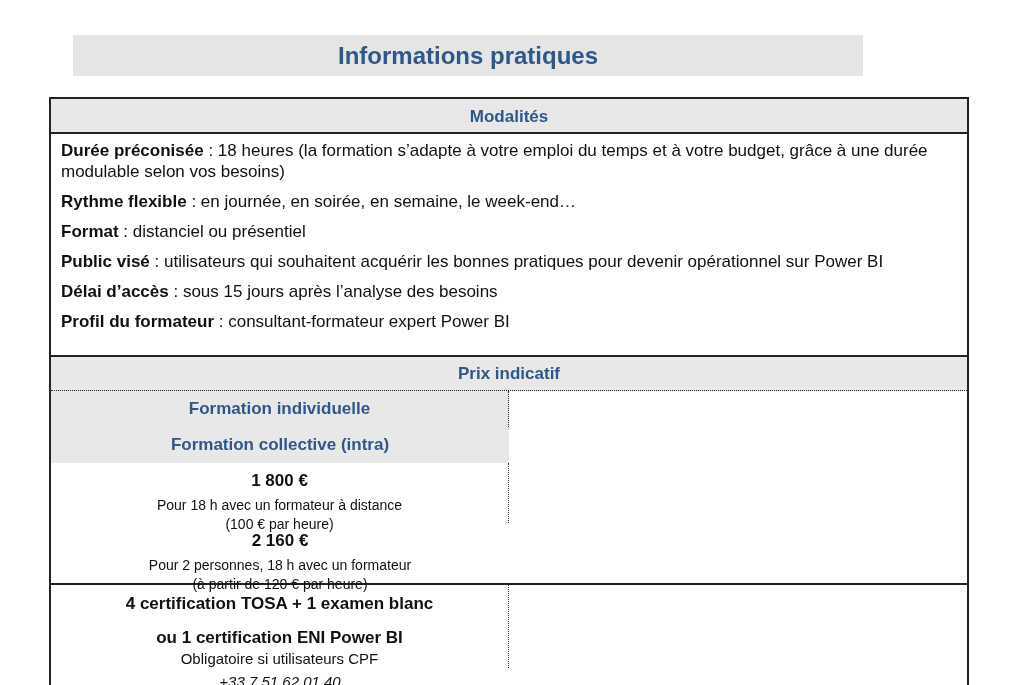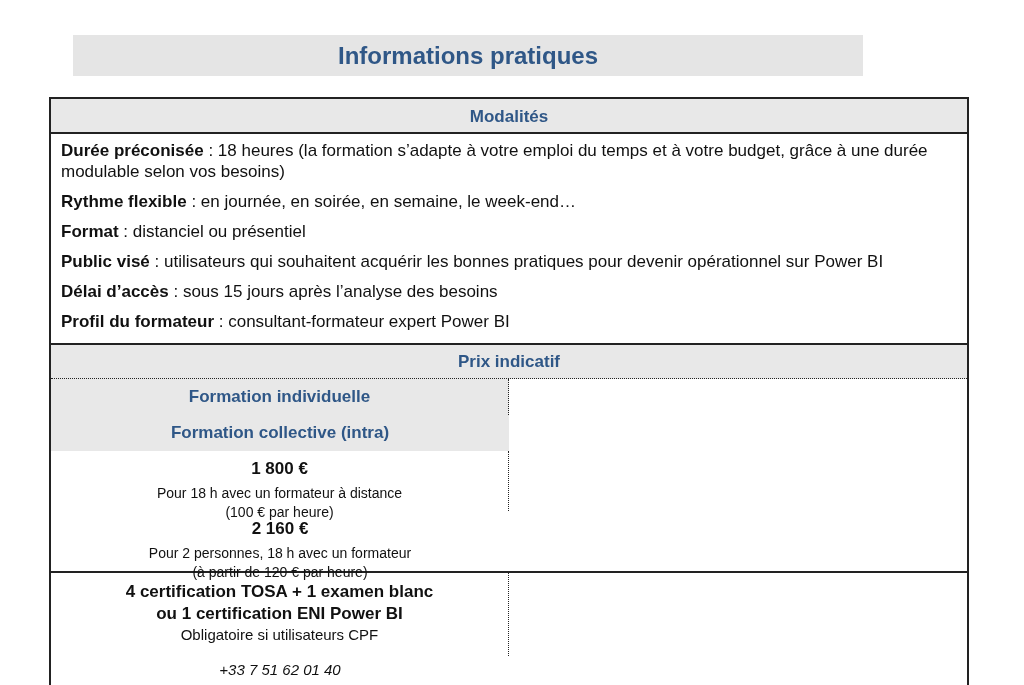--- a/index.html
+++ b/index.html
@@ -5,21 +5,21 @@
   html, body { margin: 0; padding: 0; background: #ffffff; }
   body { width: 1024px; height: 685px; position: relative; overflow: hidden;
          font-family: "Liberation Sans", sans-serif; color: #111; }
   .title-band { position: absolute; left: 73px; top: 35px; width: 790px; height: 41px;
                 background: #e5e5e5; display: flex; align-items: center; justify-content: center; }
   .title-band span { font-size: 24px; font-weight: bold; color: #2f5787; letter-spacing: 0px; }
   .tbl { position: absolute; left: 49px; top: 97px; width: 920px; border: 2px solid #222; box-sizing: border-box; }
   .sec-head { background: #e8e8e8; color: #2f5787; font-weight: bold; font-size: 17px;
               text-align: center; box-sizing: border-box; }
   .modal-head { height: 35px; line-height: 35px; border-bottom: 2px solid #222; }
-  .modal-body { padding: 6px 10px 8px 10px; font-size: 17px; line-height: 21px; border-bottom: 2px solid #222; }
+  .modal-body { padding: 6px 10px 20px 10px; font-size: 17px; line-height: 21px; border-bottom: 2px solid #222; }
   .modal-body p { margin: 0 0 9px 0; }
   .modal-body p:last-child { margin-bottom: 3px; }
   .modal-body b { font-weight: bold; }
   .prix-head { height: 34px; line-height: 34px; border-bottom: 1px dotted #222; }
   .row { display: flex; flex-direction: column; }
   .col { width: 50%; box-sizing: border-box; text-align: center; }
   .col.left { border-right: 1px dotted #222; }
   .sub-head { background: #e8e8e8; color: #2f5787; font-weight: bold; font-size: 17px;
               height: 36px; line-height: 36px; }
   .price { font-weight: bold; font-size: 17px; margin-top: 8px; line-height: 20px; }
@@ -69,21 +69,21 @@
       <div class="spacer"></div>
       <div class="note">Pour 2 personnes, 18 h avec un formateur</div>
       <div class="note">(à partir de 120 € par heure)</div>
     </div>
   </div>
 
 
   <div class="row bottom-row">
     <div class="col left">
       <div class="cert-body">4 certification TOSA + 1 examen blanc</div>
-      <div class="cert-body" style="margin-top:0">ou 1 certification ENI Power BI</div>
+      <div class="cert-body" style="margin-top:12px">ou 1 certification ENI Power BI</div>
       <div class="note" style="font-size:15px">Obligatoire si utilisateurs CPF</div>
     </div>
     <div class="col">
       <div class="spacer" style="height:3px"></div>
       <div class="contact-line">+33 7 51 62 01 40</div>
       <div class="contact-line">n.parent@morpheus-formation.fr</div>
     </div>
   </div>
 </div>
 

